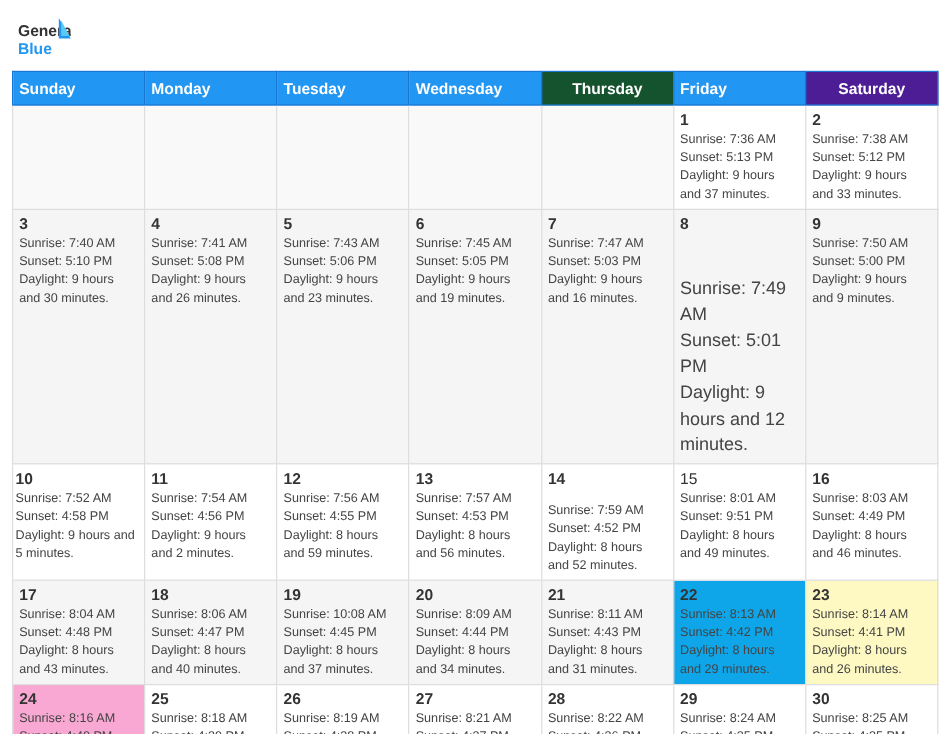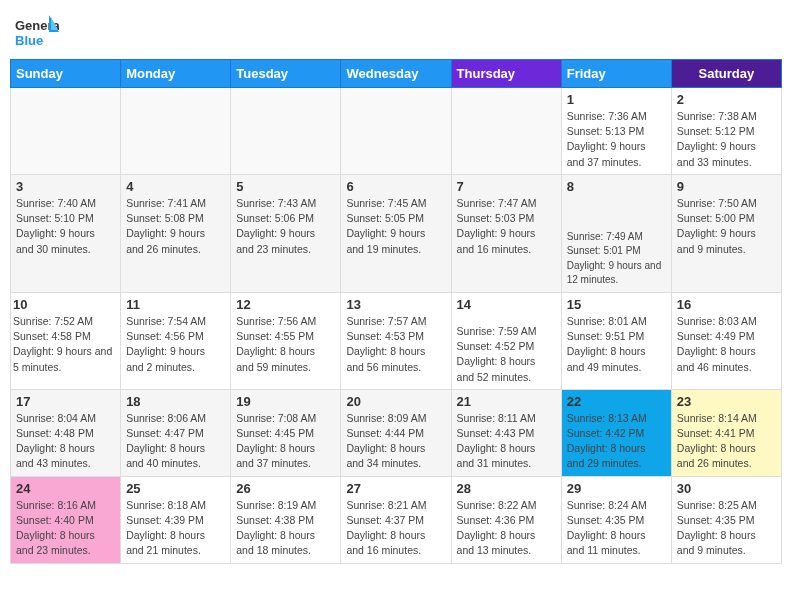--- a/index.html
+++ b/index.html
@@ -30,21 +30,21 @@
 </div>
 
 <div style="padding: 0 10px 10px 10px;">
   <table style="width:100%; border-collapse:collapse;">
     <thead>
       <tr>
       <th style="background: rgb(33, 150, 243); color: white; padding: 6px 5px; font-size: 13px; font-weight: bold; text-align: left; border: 1px solid rgb(25, 118, 210);">Sunday</th>
           <th style="background: rgb(33, 150, 243); color: white; padding: 6px 5px; font-size: 13px; font-weight: bold; text-align: left; border: 1px solid rgb(25, 118, 210);">Monday</th>
           <th style="background: rgb(33, 150, 243); color: white; padding: 6px 5px; font-size: 13px; font-weight: bold; text-align: left; border: 1px solid rgb(25, 118, 210);">Tuesday</th>
           <th style="background: rgb(33, 150, 243); color: white; padding: 6px 5px; font-size: 13px; font-weight: bold; text-align: left; border: 1px solid rgb(25, 118, 210);">Wednesday</th>
-          <th style="background: #6d28d9; color: white; padding: 6px 5px; font-size: 13px; font-weight: bold; text-align: left; border: 1px solid rgb(25, 118, 210);">Thursday</th>
+          <th style="background: #14532d; color: white; padding: 6px 5px; font-size: 13px; font-weight: bold; text-align: center; border: 1px solid rgb(25, 118, 210);">Thursday</th>
           <th style="background: rgb(33, 150, 243); color: white; padding: 6px 5px; font-size: 13px; font-weight: bold; text-align: left; border: 1px solid rgb(25, 118, 210);">Friday</th>
           <th style="background: #4c1d95; color: white; padding: 6px 5px; font-size: 13px; font-weight: bold; text-align: center; border: 1px solid rgb(25, 118, 210);">Saturday</th>
         </tr>
     </thead>
     <tbody id="calendar-body">
     <tr>
           <td style="vertical-align: top; padding: 4px 5px; font-size: 10.5px; color: rgb(51, 51, 51); border: 1px solid rgb(221, 221, 221); height: 85px; background: rgb(249, 249, 249); width: 14.28%;"></td>
           <td style="vertical-align: top; padding: 4px 5px; font-size: 10.5px; color: rgb(51, 51, 51); border: 1px solid rgb(221, 221, 221); height: 85px; background: rgb(249, 249, 249); width: 14.28%;"></td>
           <td style="vertical-align: top; padding: 4px 5px; font-size: 10.5px; color: rgb(51, 51, 51); border: 1px solid rgb(221, 221, 221); height: 85px; background: rgb(249, 249, 249); width: 14.28%;"></td>
           <td style="vertical-align: top; padding: 4px 5px; font-size: 10.5px; color: rgb(51, 51, 51); border: 1px solid rgb(221, 221, 221); height: 85px; background: rgb(249, 249, 249); width: 14.28%;"></td>
@@ -88,21 +88,21 @@
 Daylight: 9 hours and 19 minutes.</div>
           </td>
           <td style="vertical-align: top; padding: 4px 5px; font-size: 10.5px; color: rgb(51, 51, 51); border: 1px solid rgb(221, 221, 221); height: 85px; background: rgb(245, 245, 245); width: 14.28%;">
             <span style="font-size: 13px; font-weight: bold; display: block; margin-bottom: 2px;">7</span>
             <div style="line-height: 1.45; color: rgb(68, 68, 68); font-size: 10.5px; white-space: pre-line;">Sunrise: 7:47 AM
 Sunset: 5:03 PM
 Daylight: 9 hours and 16 minutes.</div>
           </td>
           <td style="vertical-align: top; padding: 4px 5px; font-size: 10.5px; color: rgb(51, 51, 51); border: 1px solid rgb(221, 221, 221); height: 85px; background: rgb(245, 245, 245); width: 14.28%;">
             <span style="font-size: 13px; font-weight: bold; display: block; margin-bottom: 2px;">8</span>
-            <div style="line-height: 1.45; color: rgb(68, 68, 68); font-size: 10px; white-space: pre-line; margin-top: 36px;">Sunrise: 7:49 AM
+            <div style="line-height: 1.45; color: rgb(68, 68, 68); font-size: 15px; white-space: pre-line; margin-top: 36px;">Sunrise: 7:49 AM
 Sunset: 5:01 PM
 Daylight: 9 hours and 12 minutes.</div>
           </td>
           <td style="vertical-align: top; padding: 4px 5px; font-size: 10.5px; color: rgb(51, 51, 51); border: 1px solid rgb(221, 221, 221); height: 85px; background: rgb(245, 245, 245); width: 14.28%;">
             <span style="font-size: 13px; font-weight: bold; display: block; margin-bottom: 2px;">9</span>
             <div style="line-height: 1.45; color: rgb(68, 68, 68); font-size: 10.5px; white-space: pre-line;">Sunrise: 7:50 AM
 Sunset: 5:00 PM
 Daylight: 9 hours and 9 minutes.</div>
           </td>
         </tr>
@@ -131,21 +131,21 @@
 Sunset: 4:53 PM
 Daylight: 8 hours and 56 minutes.</div>
           </td>
           <td style="vertical-align: top; padding: 4px 5px; font-size: 10.5px; color: rgb(51, 51, 51); border: 1px solid rgb(221, 221, 221); height: 85px; background: rgb(255, 255, 255); width: 14.28%;">
             <span style="font-size: 13px; font-weight: bold; display: block; margin-bottom: 12px;">14</span>
             <div style="line-height: 1.45; color: rgb(68, 68, 68); font-size: 10.5px; white-space: pre-line;">Sunrise: 7:59 AM
 Sunset: 4:52 PM
 Daylight: 8 hours and 52 minutes.</div>
           </td>
           <td style="vertical-align: top; padding: 4px 5px; font-size: 10.5px; color: rgb(51, 51, 51); border: 1px solid rgb(221, 221, 221); height: 85px; background: rgb(255, 255, 255); width: 14.28%;">
-            <span style="font-size: 13px; font-weight: bold; display: block; margin-bottom: 2px;">15</span>
+            <span style="font-size: 13px; font-weight: normal; display: block; margin-bottom: 2px;">15</span>
             <div style="line-height: 1.45; color: rgb(68, 68, 68); font-size: 10.5px; white-space: pre-line;">Sunrise: 8:01 AM
 Sunset: 9:51 PM
 Daylight: 8 hours and 49 minutes.</div>
           </td>
           <td style="vertical-align: top; padding: 4px 5px; font-size: 10.5px; color: rgb(51, 51, 51); border: 1px solid rgb(221, 221, 221); height: 85px; background: rgb(255, 255, 255); width: 14.28%;">
             <span style="font-size: 13px; font-weight: bold; display: block; margin-bottom: 2px;">16</span>
             <div style="line-height: 1.45; color: rgb(68, 68, 68); font-size: 10.5px; white-space: pre-line;">Sunrise: 8:03 AM
 Sunset: 4:49 PM
 Daylight: 8 hours and 46 minutes.</div>
           </td>
@@ -158,21 +158,21 @@
 Daylight: 8 hours and 43 minutes.</div>
           </td>
           <td style="vertical-align: top; padding: 4px 5px; font-size: 10.5px; color: rgb(51, 51, 51); border: 1px solid rgb(221, 221, 221); height: 85px; background: rgb(245, 245, 245); width: 14.28%;">
             <span style="font-size: 13px; font-weight: bold; display: block; margin-bottom: 2px;">18</span>
             <div style="line-height: 1.45; color: rgb(68, 68, 68); font-size: 10.5px; white-space: pre-line;">Sunrise: 8:06 AM
 Sunset: 4:47 PM
 Daylight: 8 hours and 40 minutes.</div>
           </td>
           <td style="vertical-align: top; padding: 4px 5px; font-size: 10.5px; color: rgb(51, 51, 51); border: 1px solid rgb(221, 221, 221); height: 85px; background: rgb(245, 245, 245); width: 14.28%;">
             <span style="font-size: 13px; font-weight: bold; display: block; margin-bottom: 2px;">19</span>
-            <div style="line-height: 1.45; color: rgb(68, 68, 68); font-size: 10.5px; white-space: pre-line;">Sunrise: 7:08 AM
+            <div style="line-height: 1.45; color: rgb(68, 68, 68); font-size: 10.5px; white-space: pre-line;">Sunrise: 10:08 AM
 Sunset: 4:45 PM
 Daylight: 8 hours and 37 minutes.</div>
           </td>
           <td style="vertical-align: top; padding: 4px 5px; font-size: 10.5px; color: rgb(51, 51, 51); border: 1px solid rgb(221, 221, 221); height: 85px; background: rgb(245, 245, 245); width: 14.28%;">
             <span style="font-size: 13px; font-weight: bold; display: block; margin-bottom: 2px;">20</span>
             <div style="line-height: 1.45; color: rgb(68, 68, 68); font-size: 10.5px; white-space: pre-line;">Sunrise: 8:09 AM
 Sunset: 4:44 PM
 Daylight: 8 hours and 34 minutes.</div>
           </td>
           <td style="vertical-align: top; padding: 4px 5px; font-size: 10.5px; color: rgb(51, 51, 51); border: 1px solid rgb(221, 221, 221); height: 85px; background: rgb(245, 245, 245); width: 14.28%;">

